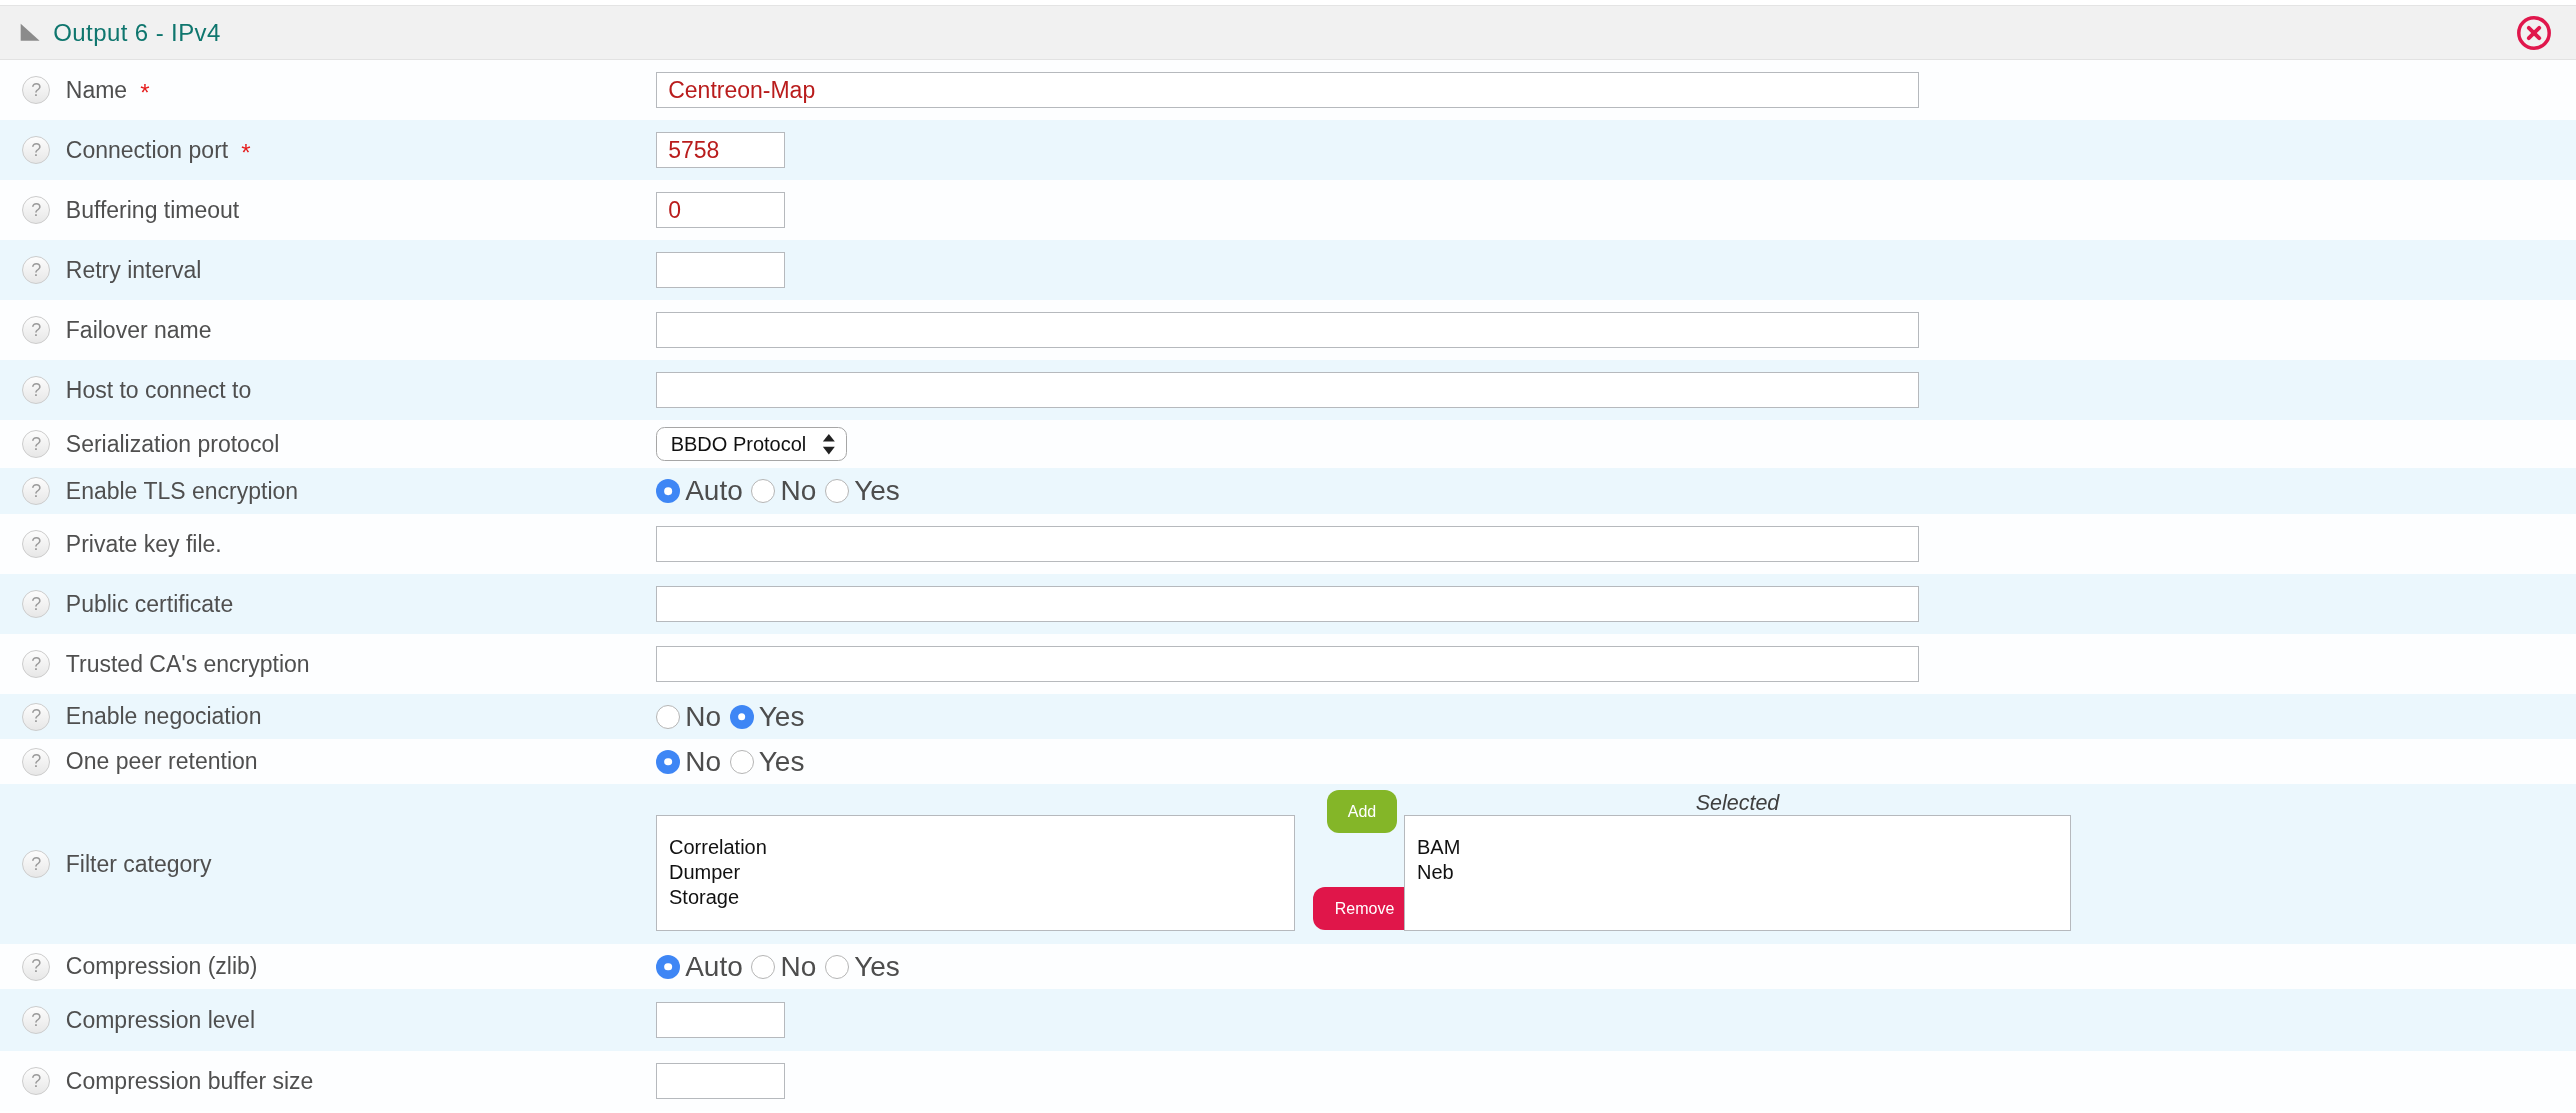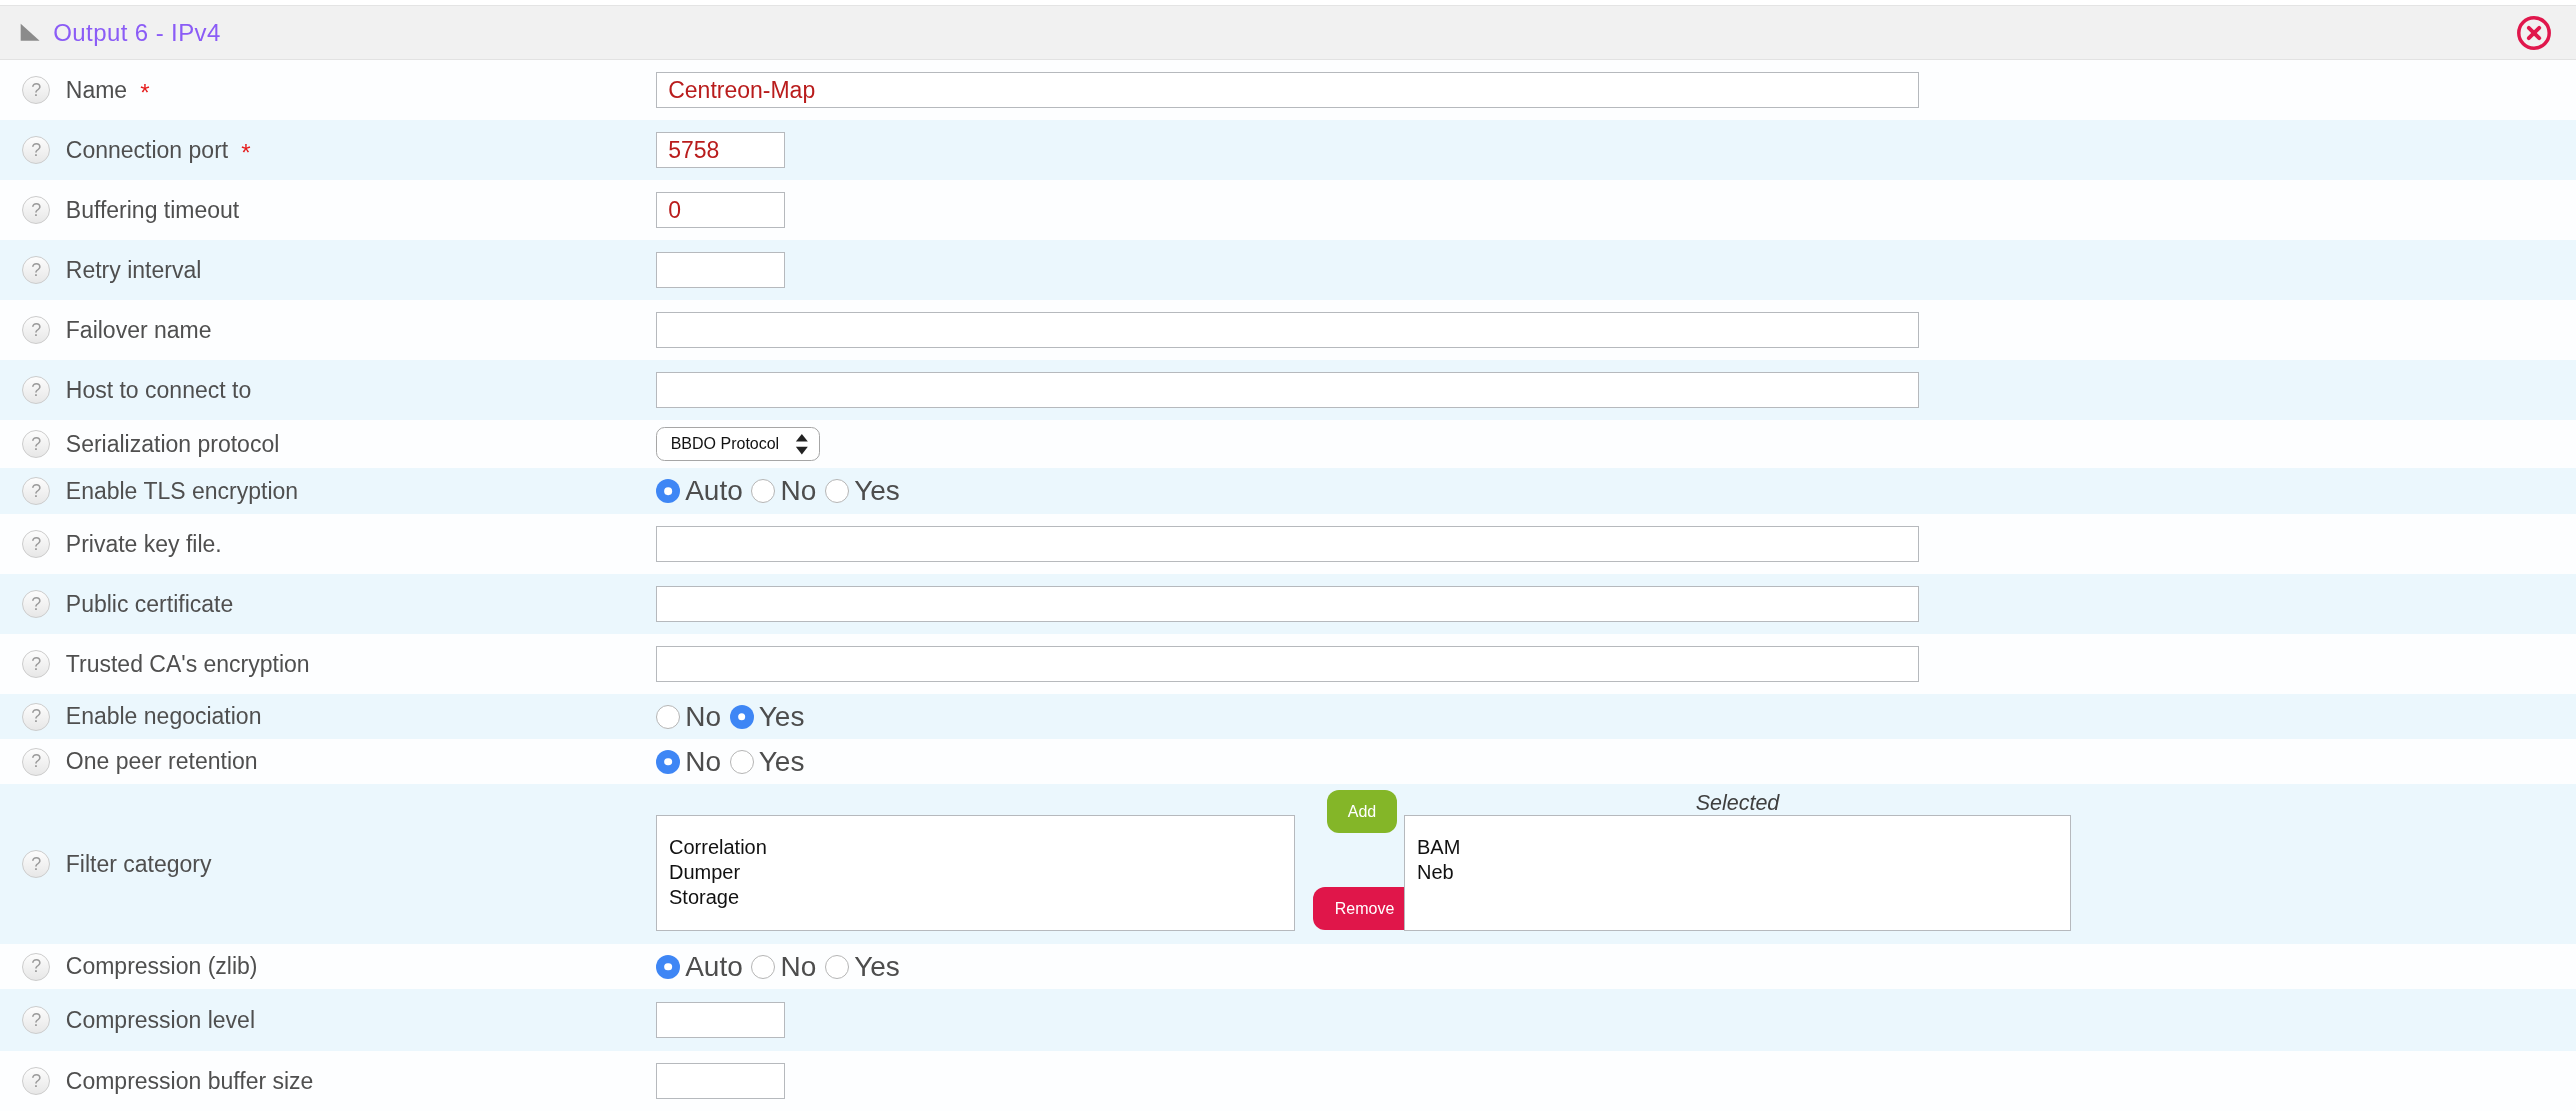--- a/index.html
+++ b/index.html
@@ -8,21 +8,21 @@
     font-family:"Liberation Sans",sans-serif;color:#4f4f4f;
     -webkit-font-smoothing:antialiased;
   }
   .top-strip{height:5.2px;background:#ffffff;}
   
   .sec-header{
     height:55px;background:#f1f1f1;border-top:0.9px solid #e4e4e4;border-bottom:0.9px solid #e2e2e2;
     display:flex;align-items:center;padding-left:19px;position:relative;box-sizing:border-box;
   }
   .tri-icon{width:22.3px;height:22.3px;margin-right:12px;display:inline-flex;align-items:flex-end;}
-  .sec-title{font-size:24px;color:#8b5cf6;letter-spacing:0.4px;}
+  .sec-title{font-size:24px;color:#0f766e;letter-spacing:0.4px;}
   .close-btn{
     position:absolute;right:22.3px;top:50%;transform:translateY(-50%);
     width:40px;height:40px;display:flex;align-items:center;justify-content:center;cursor:pointer;
   }
   
   .row{display:flex;align-items:center;background:#fdfeff;position:relative;}
   .row.alt{background:#ebf7fd;}
   .r70{height:60px}.r56{height:48px}.r54{height:46px}.r52{height:45px}.r72{height:62px}.r186{height:160px}
   .lc{flex:0 0 656px;width:656px;display:flex;align-items:center;padding-left:22.3px;box-sizing:border-box;}
   .help{
@@ -39,21 +39,21 @@
     height:36px;border:1.7px solid #b6b9bd;background:#ffffff;box-sizing:border-box;
     font-family:"Liberation Sans",sans-serif;font-size:23px;color:#b91c1c;padding:0 11.2px;outline:none;
   }
   .wide{width:1263px;}
   .small{width:129px;}
   
   .selectbox{
     height:34px;border:1.7px solid #a6a6a6;border-radius:8.6px;background:#ffffff;
     display:inline-flex;align-items:center;padding:0 10.3px 0 13.7px;cursor:pointer;box-sizing:border-box;
   }
-  .selectbox .sval{font-size:16px;color:#111111;margin-right:16px;}
+  .selectbox .sval{font-size:20px;color:#111111;margin-right:16px;}
   
   .radio{display:inline-flex;align-items:center;cursor:pointer;}
   .rb{
     width:24px;height:24px;border-radius:50%;box-sizing:border-box;flex:0 0 24px;
     border:1.7px solid #b5b5b5;background:#ffffff;position:relative;
   }
   .rb.on{border:none;background:#3e86f5;}
   .rb.on::after{
     content:"";position:absolute;left:50%;top:50%;transform:translate(-50%,-50%);
     width:7.7px;height:7.7px;border-radius:50%;background:#ffffff;

